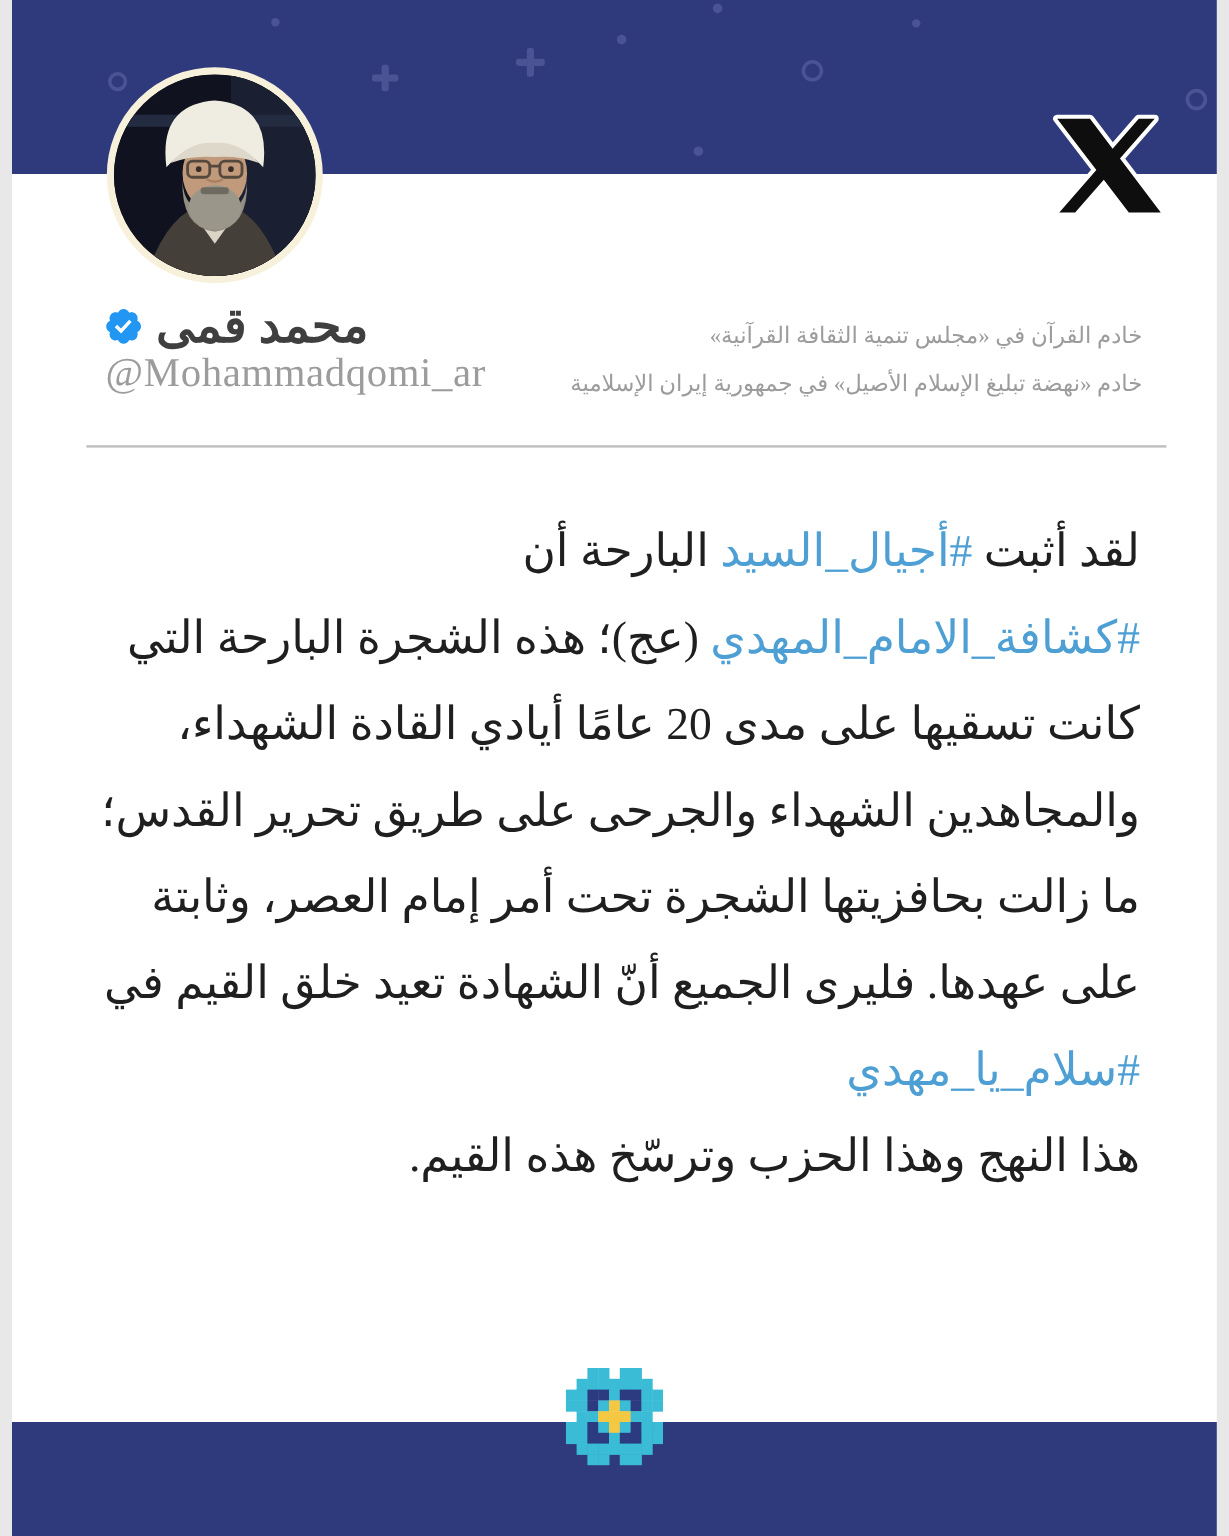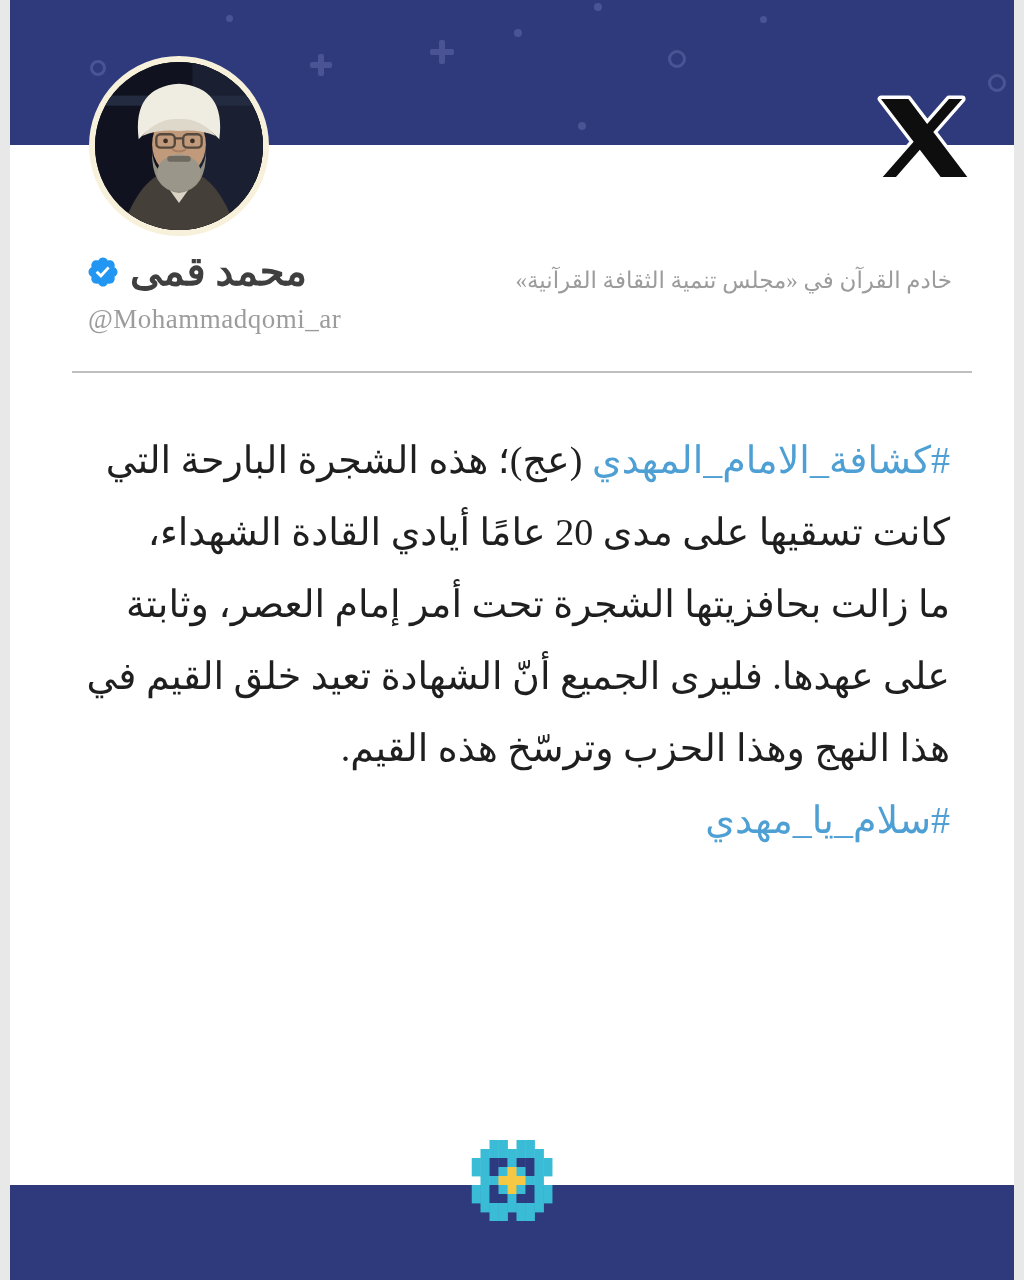--- a/index.html
+++ b/index.html
@@ -26,23 +26,23 @@
     position:absolute;left:79px;top:56px;width:180px;height:180px;border-radius:50%;
     border:6px solid var(--ring);overflow:hidden;background:#10131f;z-index:3;
   }
   .avatar svg{display:block;width:100%;height:100%;}
   
   .x-logo{position:absolute;left:866px;top:90px;width:96px;height:98px;z-index:3;}
   
   .name-row{position:absolute;left:76px;top:248px;display:flex;align-items:center;gap:10px;}
   .verified{width:34px;height:34px;flex:0 0 auto;}
   .name{font-size:40px;font-weight:bold;color:var(--name);direction:rtl;}
-  .handle{position:absolute;left:78px;top:304px;font-size:27px;color:var(--muted);letter-spacing:.5px;}
+  .handle{position:absolute;left:78px;top:293px;font-size:34px;color:var(--muted);letter-spacing:.5px;}
   .bio{position:absolute;right:62px;top:261px;direction:rtl;text-align:right;
-       font-size:23px;line-height:40px;color:var(--muted);}
+       font-size:19px;line-height:40px;color:var(--muted);}
   .divider{position:absolute;top:371px;left:62px;width:900px;height:2px;background:var(--divider);}
   
   .tweet{
     position:absolute;top:424px;right:64px;width:896px;direction:rtl;text-align:right;
     font-size:38px;line-height:72px;color:var(--text);
   }
   .tweet-line{white-space:nowrap;}
   .hashtag{color:var(--hashtag);}
   
   .footer-logo{position:absolute;top:1140px;left:50%;transform:translateX(-50%);width:81px;height:81px;z-index:3;}
@@ -98,31 +98,34 @@
   <div class="name-row">
     <svg class="verified" viewBox="0 0 24 24" aria-hidden="true">
       <path fill="#2196f3" d="M22.25 12c0-1.43-.88-2.67-2.19-3.34.46-1.39.2-2.9-.81-3.91s-2.52-1.27-3.91-.81c-.66-1.31-1.91-2.19-3.34-2.19s-2.67.88-3.33 2.19c-1.4-.46-2.91-.2-3.92.81s-1.26 2.52-.8 3.91c-1.31.67-2.2 1.91-2.2 3.34s.89 2.67 2.2 3.34c-.46 1.39-.21 2.9.8 3.91s2.52 1.26 3.91.81c.67 1.31 1.91 2.19 3.34 2.19s2.68-.88 3.34-2.19c1.39.45 2.9.2 3.91-.81s1.27-2.52.81-3.91c1.31-.67 2.19-1.91 2.19-3.34zm-11.71 4.2L6.8 12.46l1.41-1.42 2.26 2.26 4.8-5.23 1.47 1.36-6.2 6.77z"></path>
     </svg>
     <span class="name">محمد قمی</span>
   </div>
   <div class="handle">@Mohammadqomi_ar</div>
 
   <div class="bio">
     <div>خادم القرآن في «مجلس تنمية الثقافة القرآنية»</div>
+    <div>خادم «نهضة تبليغ الإسلام الأصيل» في جمهورية إيران الإسلامية</div>
   </div>
 
   <div class="divider"></div>
 
   <div class="tweet" id="tweet-body">
+      <div class="tweet-line"><span>لقد أثبت </span><span class="hashtag">#أجيال_السيد</span><span> البارحة أن</span></div>
       <div class="tweet-line"><span class="hashtag">#كشافة_الامام_المهدي</span><span> (عج)؛ هذه الشجرة البارحة التي</span></div>
       <div class="tweet-line"><span>كانت تسقيها على مدى 20 عامًا أيادي القادة الشهداء،</span></div>
+      <div class="tweet-line"><span>والمجاهدين الشهداء والجرحى على طريق تحرير القدس؛</span></div>
       <div class="tweet-line"><span>ما زالت بحافزيتها الشجرة تحت أمر إمام العصر، وثابتة</span></div>
       <div class="tweet-line"><span>على عهدها. فليرى الجميع أنّ الشهادة تعيد خلق القيم في</span></div>
+      <div class="tweet-line"><span class="hashtag">#سلام_يا_مهدي</span></div>
       <div class="tweet-line"><span>هذا النهج وهذا الحزب وترسّخ هذه القيم.</span></div>
-      <div class="tweet-line"><span class="hashtag">#سلام_يا_مهدي</span></div>
     </div>
 
   <div class="band-bottom"></div>
 
   <svg class="footer-logo" viewBox="0 0 81 81" id="brand-logo" aria-hidden="true">
       <rect x="18" y="0" width="9.4" height="9.4" fill="#3bbcd6"></rect>
       <rect x="27" y="0" width="9.4" height="9.4" fill="#3bbcd6"></rect>
       <rect x="45" y="0" width="9.4" height="9.4" fill="#3bbcd6"></rect>
       <rect x="54" y="0" width="9.4" height="9.4" fill="#3bbcd6"></rect>
       <rect x="9" y="9" width="9.4" height="9.4" fill="#3bbcd6"></rect>

